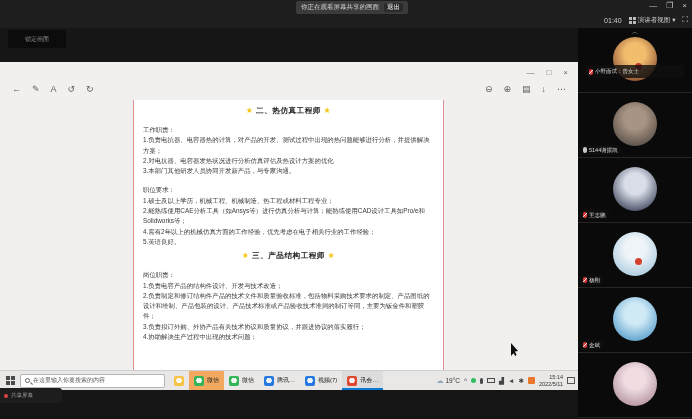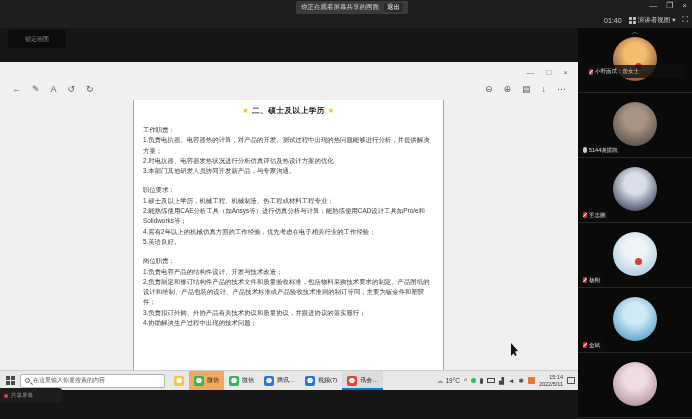--- a/index.html
+++ b/index.html
@@ -143,30 +143,31 @@
       </div>
     <div class="vtools-r">
         <span>⊖</span>
         <span>⊕</span>
         <span>▤</span>
         <span>↓</span>
         <span>⋯</span>
       </div>
     <div class="page">
       <div id="doc-content">
-          <div class="doc-title"><span class="star">★</span><span> 二、硕士及以上学历 </span><span class="star">★</span></div>
+          <div class="doc-title"><span class="star">★</span><span> 二、热仿真工程师 </span><span class="star">★</span></div>
           <div class="doc-head">工作职责：</div>
           <div class="doc-line">1.负责电抗器、电容器热的计算，对产品的开发、测试过程中出现的热问题能够进行分析，并提供解决方案；</div>
           <div class="doc-line">2.对电抗器、电容器发热状况进行分析仿真评估及热设计方案的优化</div>
           <div class="doc-line">3.本部门其他研发人员协同开发新产品，与专家沟通。</div>
           <div class="doc-head">职位要求：</div>
           <div class="doc-line">1.硕士及以上学历，机械工程、机械制造、热工程或材料工程专业；</div>
           <div class="doc-line">2.能熟练使用CAE分析工具（如Ansys等）进行仿真分析与计算；能熟练使用CAD设计工具如Pro/e和Solidworks等；</div>
           <div class="doc-line">4.需有2年以上的机械仿真方面的工作经验，优先考虑在电子相关行业的工作经验；</div>
           <div class="doc-line">5.英语良好。</div>
+          <div class="doc-title"><span class="star">★</span><span> 三、产品结构工程师 </span><span class="star">★</span></div>
           <div class="doc-head">岗位职责：</div>
           <div class="doc-line">1.负责电容产品的结构件设计、开发与技术改造；</div>
           <div class="doc-line">2.负责制定和修订结构件产品的技术文件和质量验收标准，包括物料采购技术要求的制定、产品图纸的设计和绘制、产品包装的设计、产品技术标准或产品验收技术准则的制订等同，主要为钣金件和塑胶件；</div>
           <div class="doc-line">3.负责拟订外购、外协产品有关技术协议和质量协议，并跟进协议的落实履行；</div>
           <div class="doc-line">4.协助解决生产过程中出现的技术问题；</div>
         </div>
     </div>
     <div class="cursor"></div>
   </div>
 

